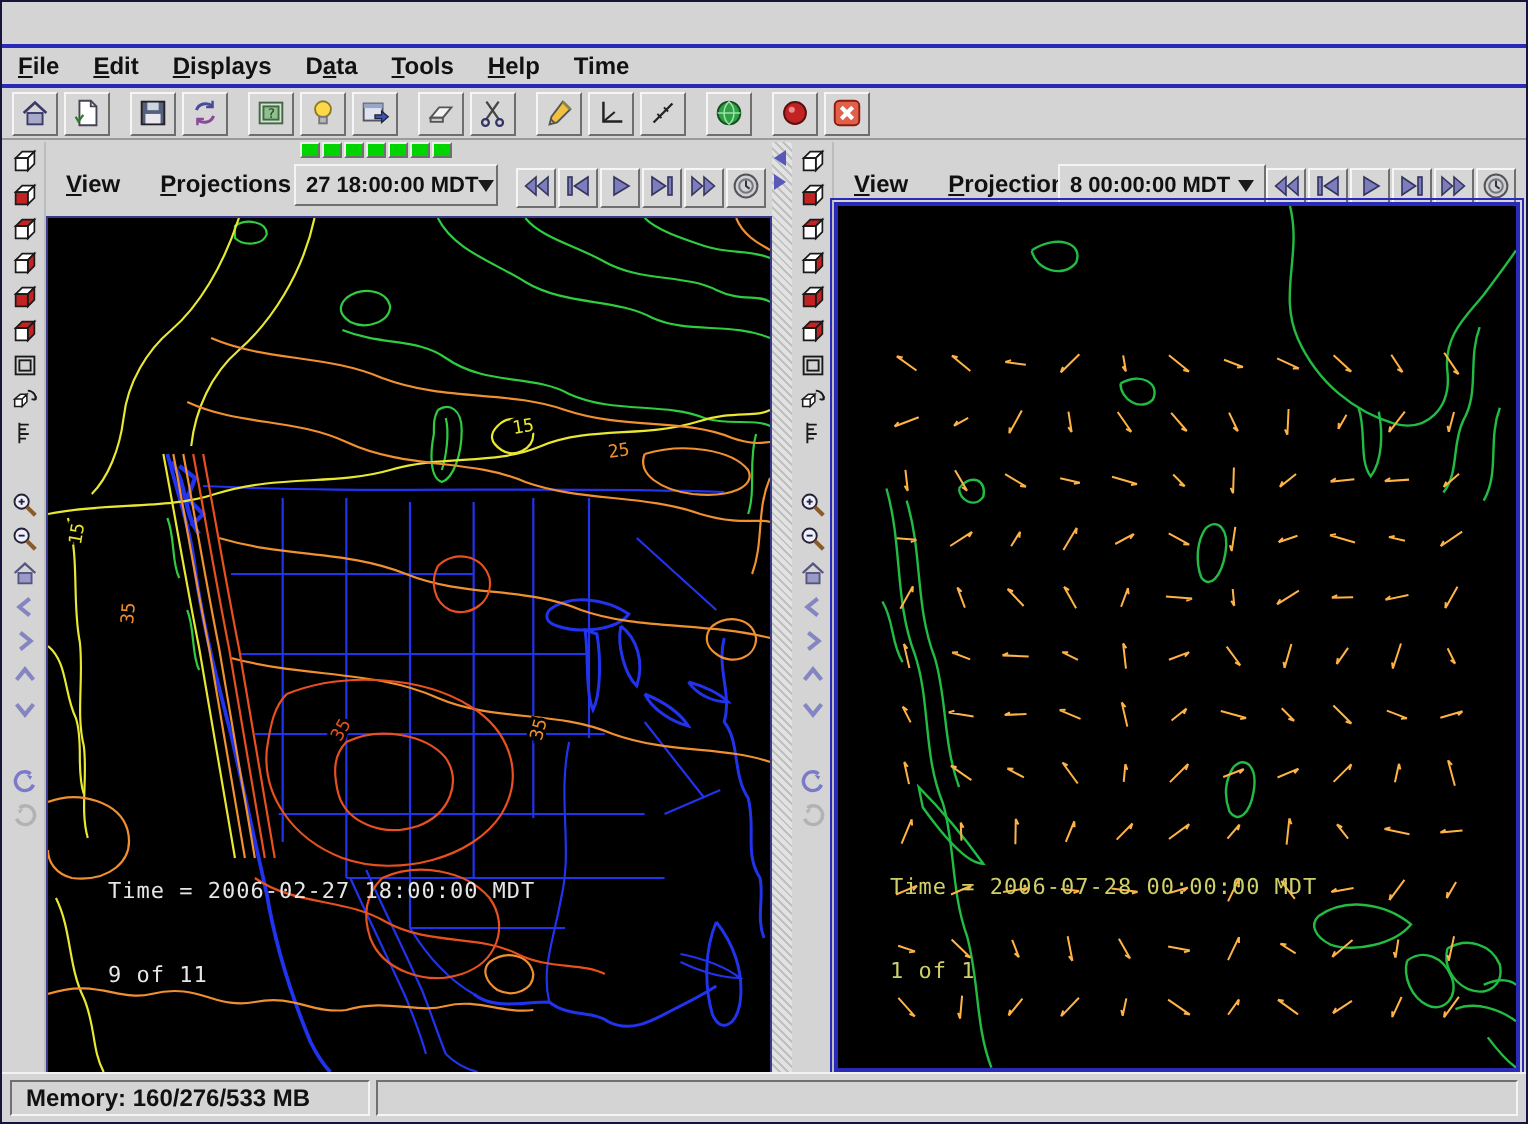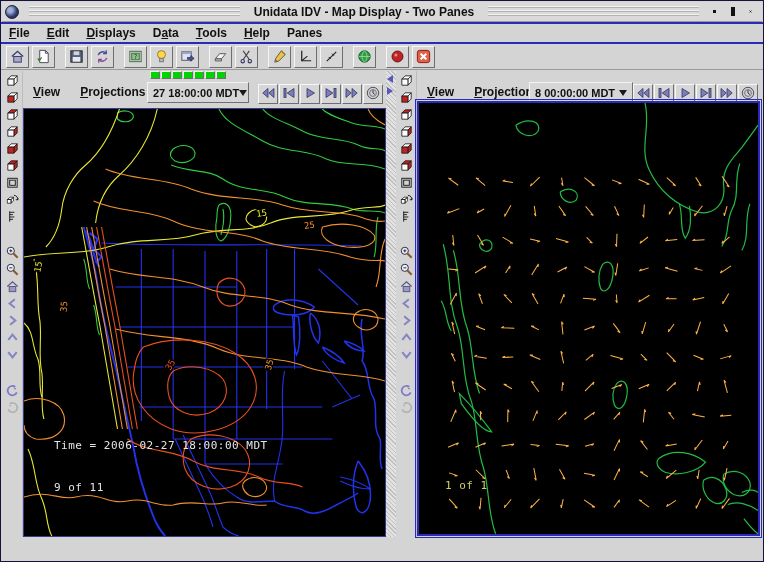--- a/index.html
+++ b/index.html
@@ -77,49 +77,30 @@
     border-color:#707070 #f4f4f4 #f4f4f4 #707070;display:flex;align-items:center;
     font-size:12px;font-weight:bold;color:#111;padding:0 7px;white-space:nowrap;}
   .contour-label{font-family:"DejaVu Sans Mono",monospace;font-size:9px;
     paint-order:stroke;stroke:#000;stroke-width:3px;}
 </style>
 </head>
 <body>
 
 <div class="window">
 
-  <div class="titlebar">
-    <span class="win-icon"></span>
-    <span class="grip"></span>
-    <span class="title-text">Unidata IDV - Map Display - Two Panes</span>
-    <span class="grip"></span>
-    <span class="win-controls">
-      <button class="wc" style="background:none;border:none;">
-        <span class="wc-min-glyph"></span>
-      </button>
-      <button class="wc" style="background:none;border:none;">
-        <span class="wc-max-glyph"></span>
-      </button>
-      <button class="wc" style="background:none;border:none;">
-        <svg width="11" height="11" viewBox="0 0 11 11">
-          <path d="M1.5 1.5 L9.5 9.5 M9.5 1.5 L1.5 9.5" stroke="#111" stroke-width="2.4"></path>
-        </svg>
-      </button>
-    </span>
-  </div>
   <div class="blue-line" style="top:21px;"></div>
 
   <div class="menubar">
       <div class="menu-item"><span class="mn">F</span>ile</div>
       <div class="menu-item"><span class="mn">E</span>dit</div>
       <div class="menu-item"><span class="mn">D</span>isplays</div>
       <div class="menu-item">D<span class="mn">a</span>ta</div>
       <div class="menu-item"><span class="mn">T</span>ools</div>
       <div class="menu-item"><span class="mn">H</span>elp</div>
-      <div class="menu-item">Panes</div>
+      <div class="menu-item">Time</div>
     </div>
   <div class="blue-line" style="top:41px;"></div>
 
   <div class="toolbar">
       <div class="tgroup">
         <button class="tbtn">
           <span>
             <svg width="17" height="17" viewBox="0 0 18 18">
               <path d="M3 9 L9 3.5 L15 9" fill="none" stroke="#3a3a6a" stroke-width="1.4"></path>
               <rect x="5" y="9" width="8" height="6" fill="#a8a8c8" stroke="#3a3a6a"></rect>
@@ -715,21 +696,28 @@
                 <path d="M328,100 C322,116 328,132 320,146"></path>
                 <path d="M238,352 C252,342 272,346 284,356 C276,366 256,370 244,366 C236,362 234,356 238,352"></path>
                 <path d="M282,374 C290,368 300,372 304,382 C308,392 300,400 292,396 C284,392 280,382 282,374"></path>
                 <path d="M302,368 C312,362 324,366 328,376 C330,386 322,392 312,388 C304,384 300,376 302,368"></path>
                 <path d="M306,398 C316,394 328,398 336,404 M320,386 C328,382 334,384 336,386"></path>
                 <path d="M322,412 C328,420 332,424 336,427"></path>
               </g>
               <path d="M38.9 81.5L29.1 74.5M29.1 74.5L32.1 75.1M65.6 81.8L56.4 74.2M56.4 74.2L59.3 75.0M93.1 78.7L82.9 77.3M82.9 77.3L85.8 76.4M119.6 73.5L110.4 82.5M110.4 82.5L111.5 79.7M141.3 74.0L142.7 82.0M142.7 82.0L141.0 79.5M164.0 74.0L174.0 82.0M174.0 82.0L171.1 81.3M191.3 76.2L200.7 79.8M200.7 79.8L197.7 80.0M217.6 75.5L228.4 80.5M228.4 80.5L225.4 80.5M245.6 74.0L254.4 82.0M254.4 82.0L251.5 81.1M274.2 73.7L279.8 82.3M279.8 82.3L277.2 80.8M300.4 72.7L307.6 83.3M307.6 83.3L305.0 81.8M40.0 104.7L28.0 109.3M28.0 109.3L30.0 107.1M64.5 105.0L57.5 109.0M57.5 109.0L59.2 106.6M91.1 101.4L84.9 112.6M84.9 112.6L85.1 109.7M114.2 101.9L115.8 112.1M115.8 112.1L114.1 109.6M138.6 102.1L145.4 111.9M145.4 111.9L142.8 110.4M165.1 102.5L172.9 111.5M172.9 111.5L170.2 110.3M193.8 102.4L198.2 111.6M198.2 111.6L195.9 109.7M223.3 100.6L222.7 113.4M222.7 113.4L221.5 110.7M252.0 103.5L248.0 110.5M248.0 110.5L248.2 107.5M280.9 101.9L273.1 112.1M273.1 112.1L273.7 109.2M305.3 102.1L302.7 111.9M302.7 111.9L302.1 108.9M33.4 130.8L34.6 141.2M34.6 141.2L33.0 138.6M58.0 130.9L64.0 141.1M64.0 141.1L61.5 139.4M82.8 132.9L93.2 139.1M93.2 139.1L90.2 138.8M110.1 134.9L119.9 137.1M119.9 137.1L116.9 137.7M135.8 134.2L148.2 137.8M148.2 137.8L145.2 138.3M166.1 133.1L171.9 138.9M171.9 138.9L169.1 137.9M196.2 129.6L195.8 142.4M195.8 142.4L194.6 139.7M227.0 132.8L219.0 139.2M219.0 139.2L220.3 136.5M255.9 135.4L244.1 136.6M244.1 136.6L246.7 135.0M283.0 135.6L271.0 136.4M271.0 136.4L273.7 134.9M307.8 132.7L300.2 139.3M300.2 139.3L301.4 136.6M29.1 164.6L38.9 165.4M38.9 165.4L36.1 166.5M55.6 168.5L66.4 161.5M66.4 161.5L64.9 164.0M85.8 168.6L90.2 161.4M90.2 161.4L89.9 164.4M111.7 170.5L118.3 159.5M118.3 159.5L118.0 162.5M137.4 167.5L146.6 162.5M146.6 162.5L144.8 164.9M163.9 162.2L174.1 167.8M174.1 167.8L171.1 167.6M196.9 159.0L195.1 171.0M195.1 171.0L194.2 168.1M227.7 163.4L218.3 166.6M218.3 166.6L220.5 164.5M256.2 166.8L243.8 163.2M243.8 163.2L246.8 162.7M281.0 165.9L273.0 164.1M273.0 164.1L275.9 163.5M309.3 161.4L298.7 168.6M298.7 168.6L300.2 166.0M30.9 199.6L37.1 188.4M37.1 188.4L36.9 191.4M62.9 199.0L59.1 189.0M59.1 189.0L61.3 191.1M92.0 198.2L84.0 189.8M84.0 189.8L86.8 190.9M118.0 199.3L112.0 188.7M112.0 188.7L114.5 190.4M140.3 198.6L143.7 189.4M143.7 189.4L144.0 192.4M162.5 193.5L175.5 194.5M175.5 194.5L172.6 195.6M195.6 189.8L196.4 198.2M196.4 198.2L194.9 195.6M228.4 190.6L217.6 197.4M217.6 197.4L219.2 194.9M255.3 193.9L244.7 194.1M244.7 194.1L247.4 192.8M282.7 192.8L271.3 195.2M271.3 195.2L273.7 193.4M307.0 188.7L301.0 199.3M301.0 199.3L301.2 196.3M35.4 229.0L32.6 217.0M32.6 217.0L34.4 219.4M65.5 224.7L56.5 221.3M56.5 221.3L59.5 221.1M94.5 223.3L81.5 222.7M81.5 222.7L84.3 221.5M118.9 224.9L111.1 221.1M111.1 221.1L114.1 221.2M142.7 229.3L141.3 216.7M141.3 216.7L142.9 219.2M164.0 224.9L174.0 221.1M174.0 221.1L171.9 223.3M192.6 218.4L199.4 227.6M199.4 227.6L196.8 226.2M224.7 217.1L221.3 228.9M221.3 228.9L220.8 225.9M252.8 219.0L247.2 227.0M247.2 227.0L247.7 224.0M279.0 216.8L275.0 229.2M275.0 229.2L274.6 226.2M302.1 219.2L305.9 226.8M305.9 226.8L303.6 225.0M36.0 255.9L32.0 248.1M32.0 248.1L34.4 249.9M67.2 253.0L54.8 251.0M54.8 251.0L57.7 250.1M93.4 251.7L82.6 252.3M82.6 252.3L85.2 250.9M120.2 254.2L109.8 249.8M109.8 249.8L112.8 249.7M143.4 258.0L140.6 246.0M140.6 246.0L142.5 248.3M165.3 255.0L172.7 249.0M172.7 249.0L171.4 251.7M189.7 250.3L202.3 253.7M202.3 253.7L199.3 254.2M219.9 248.9L226.1 255.1M226.1 255.1L223.2 254.1M245.5 247.5L254.5 256.5M254.5 256.5L251.6 255.5M272.0 250.1L282.0 253.9M282.0 253.9L279.0 254.1M298.5 253.6L309.5 250.4M309.5 250.4L307.3 252.4M35.2 286.5L32.8 275.5M32.8 275.5L34.6 277.9M66.1 284.5L55.9 277.5M55.9 277.5L58.8 278.0M92.1 283.2L83.9 278.8M83.9 278.8L86.9 278.9M118.8 286.2L111.2 275.8M111.2 275.8L113.8 277.2M141.6 285.4L142.4 276.6M142.4 276.6L143.4 279.4M164.5 285.5L173.5 276.5M173.5 276.5L172.4 279.4M190.9 283.0L201.1 279.0M201.1 279.0L199.0 281.2M217.8 283.2L228.2 278.8M228.2 278.8L226.2 281.1M245.6 285.4L254.4 276.6M254.4 276.6L253.4 279.5M276.0 285.6L278.0 276.4M278.0 276.4L278.7 279.3M305.7 287.3L302.3 274.7M302.3 274.7L304.3 277.0M31.5 316.0L36.5 304.0M36.5 304.0L36.7 307.0M61.2 314.5L60.8 305.5M60.8 305.5L62.2 308.1M87.9 316.3L88.1 303.7M88.1 303.7L89.4 306.5M112.9 315.1L117.1 304.9M117.1 304.9L117.2 307.9M138.1 314.0L145.9 306.0M145.9 306.0L144.9 308.8M164.0 313.7L174.0 306.3M174.0 306.3L172.6 308.9M193.0 313.5L199.0 306.5M199.0 306.5L198.2 309.4M222.3 316.5L223.7 303.5M223.7 303.5L224.7 306.4M252.8 313.5L247.2 306.5M247.2 306.5L249.9 307.8M283.2 311.3L270.8 308.7M270.8 308.7L273.8 308.0M309.5 309.5L298.5 310.5M298.5 310.5L301.1 309.0M28.8 341.2L39.2 336.8M39.2 336.8L37.2 339.1M56.0 341.2L66.0 336.8M66.0 336.8L64.1 339.0M81.8 340.0L94.2 338.0M94.2 338.0L91.7 339.7M110.5 338.5L119.5 339.5M119.5 339.5L116.7 340.5M135.5 338.2L148.5 339.8M148.5 339.8L145.6 340.7M164.6 340.3L173.4 337.7M173.4 337.7L171.1 339.7M193.3 344.6L198.7 333.4M198.7 333.4L198.7 336.4M226.4 343.4L219.6 334.6M219.6 334.6L222.3 336.0M255.5 338.0L244.5 340.0M244.5 340.0L247.0 338.3M280.7 334.0L273.3 344.0M273.3 344.0L273.9 341.1M306.3 335.0L301.7 343.0M301.7 343.0L302.0 340.0M29.8 366.6L38.2 369.4M38.2 369.4L35.2 369.8M56.3 363.5L65.7 372.5M65.7 372.5L62.9 371.5M86.3 363.7L89.7 372.3M89.7 372.3L87.5 370.3M113.8 361.9L116.2 374.1M116.2 374.1L114.4 371.7M139.2 363.1L144.8 372.9M144.8 372.9L142.3 371.2M163.6 367.0L174.4 369.0M174.4 369.0L171.5 369.8M193.3 373.7L198.7 362.3M198.7 362.3L198.7 365.3M226.8 370.4L219.2 365.6M219.2 365.6L222.2 366.0M255.0 363.8L245.0 372.2M245.0 372.2L246.3 369.4M277.7 363.5L276.3 372.5M276.3 372.5L275.4 369.7M305.3 361.9L302.7 374.1M302.7 374.1L302.0 371.2M29.9 392.4L38.1 401.6M38.1 401.6L35.4 400.4M61.5 391.3L60.5 402.7M60.5 402.7L59.5 399.9M91.4 392.8L84.6 401.2M84.6 401.2L85.3 398.3M119.4 392.4L110.6 401.6M110.6 401.6L111.6 398.7M142.9 392.7L141.1 401.3M141.1 401.3L140.4 398.4M163.6 393.3L174.4 400.7M174.4 400.7L171.4 400.2M193.3 400.8L198.7 393.2M198.7 393.2L198.2 396.1M228.0 400.6L218.0 393.4M218.0 393.4L220.9 393.9M254.7 393.9L245.3 400.1M245.3 400.1L246.8 397.5M279.3 392.0L274.7 402.0M274.7 402.0L274.7 399.0M307.7 391.9L300.3 402.1M300.3 402.1L300.8 399.1" fill="none" stroke="var(--wind)" stroke-width="1"></path>
             </svg>
             <div class="overlay-text" style="left:26px;bottom:13px;color:var(--ov-right);">
+              <div>Time = 2006-07-28 00:00:00 MDT</div>
               <div>1 of 1</div>
             </div>
           </div>
         </div>
       </div>
     </div>
   </div>
 
+  <div class="statusbar">
+    <div class="status-panel" style="left:4px;width:180px;">
+      <span>Memory: 160/276/533 MB</span>
+    </div>
+    <div class="status-panel" style="left:187px;right:4px;"></div>
+  </div>
 </div>
 
 </body></html>

